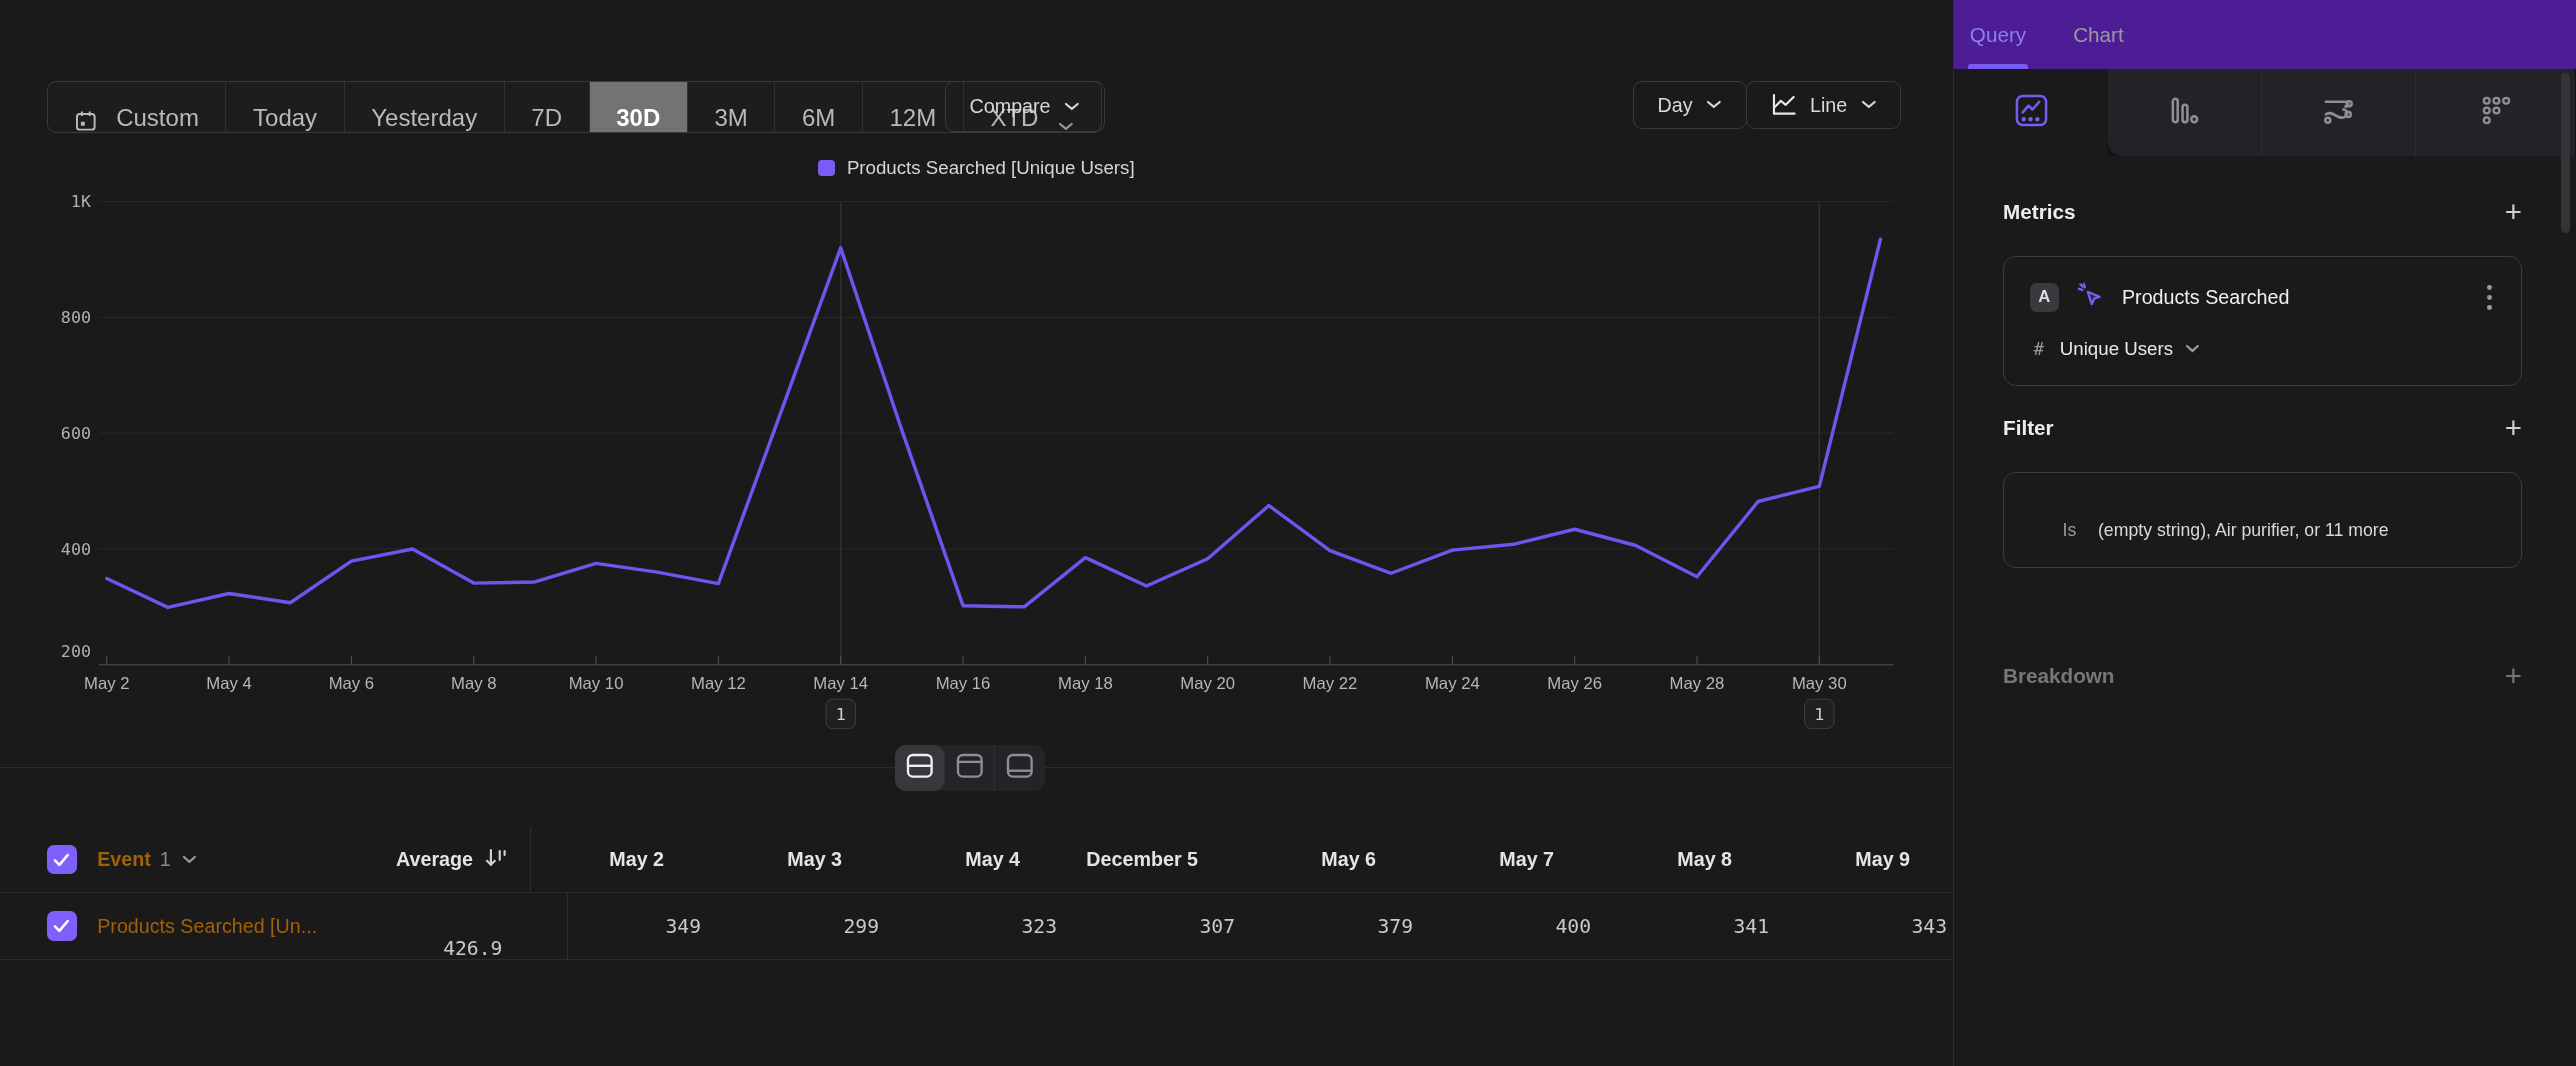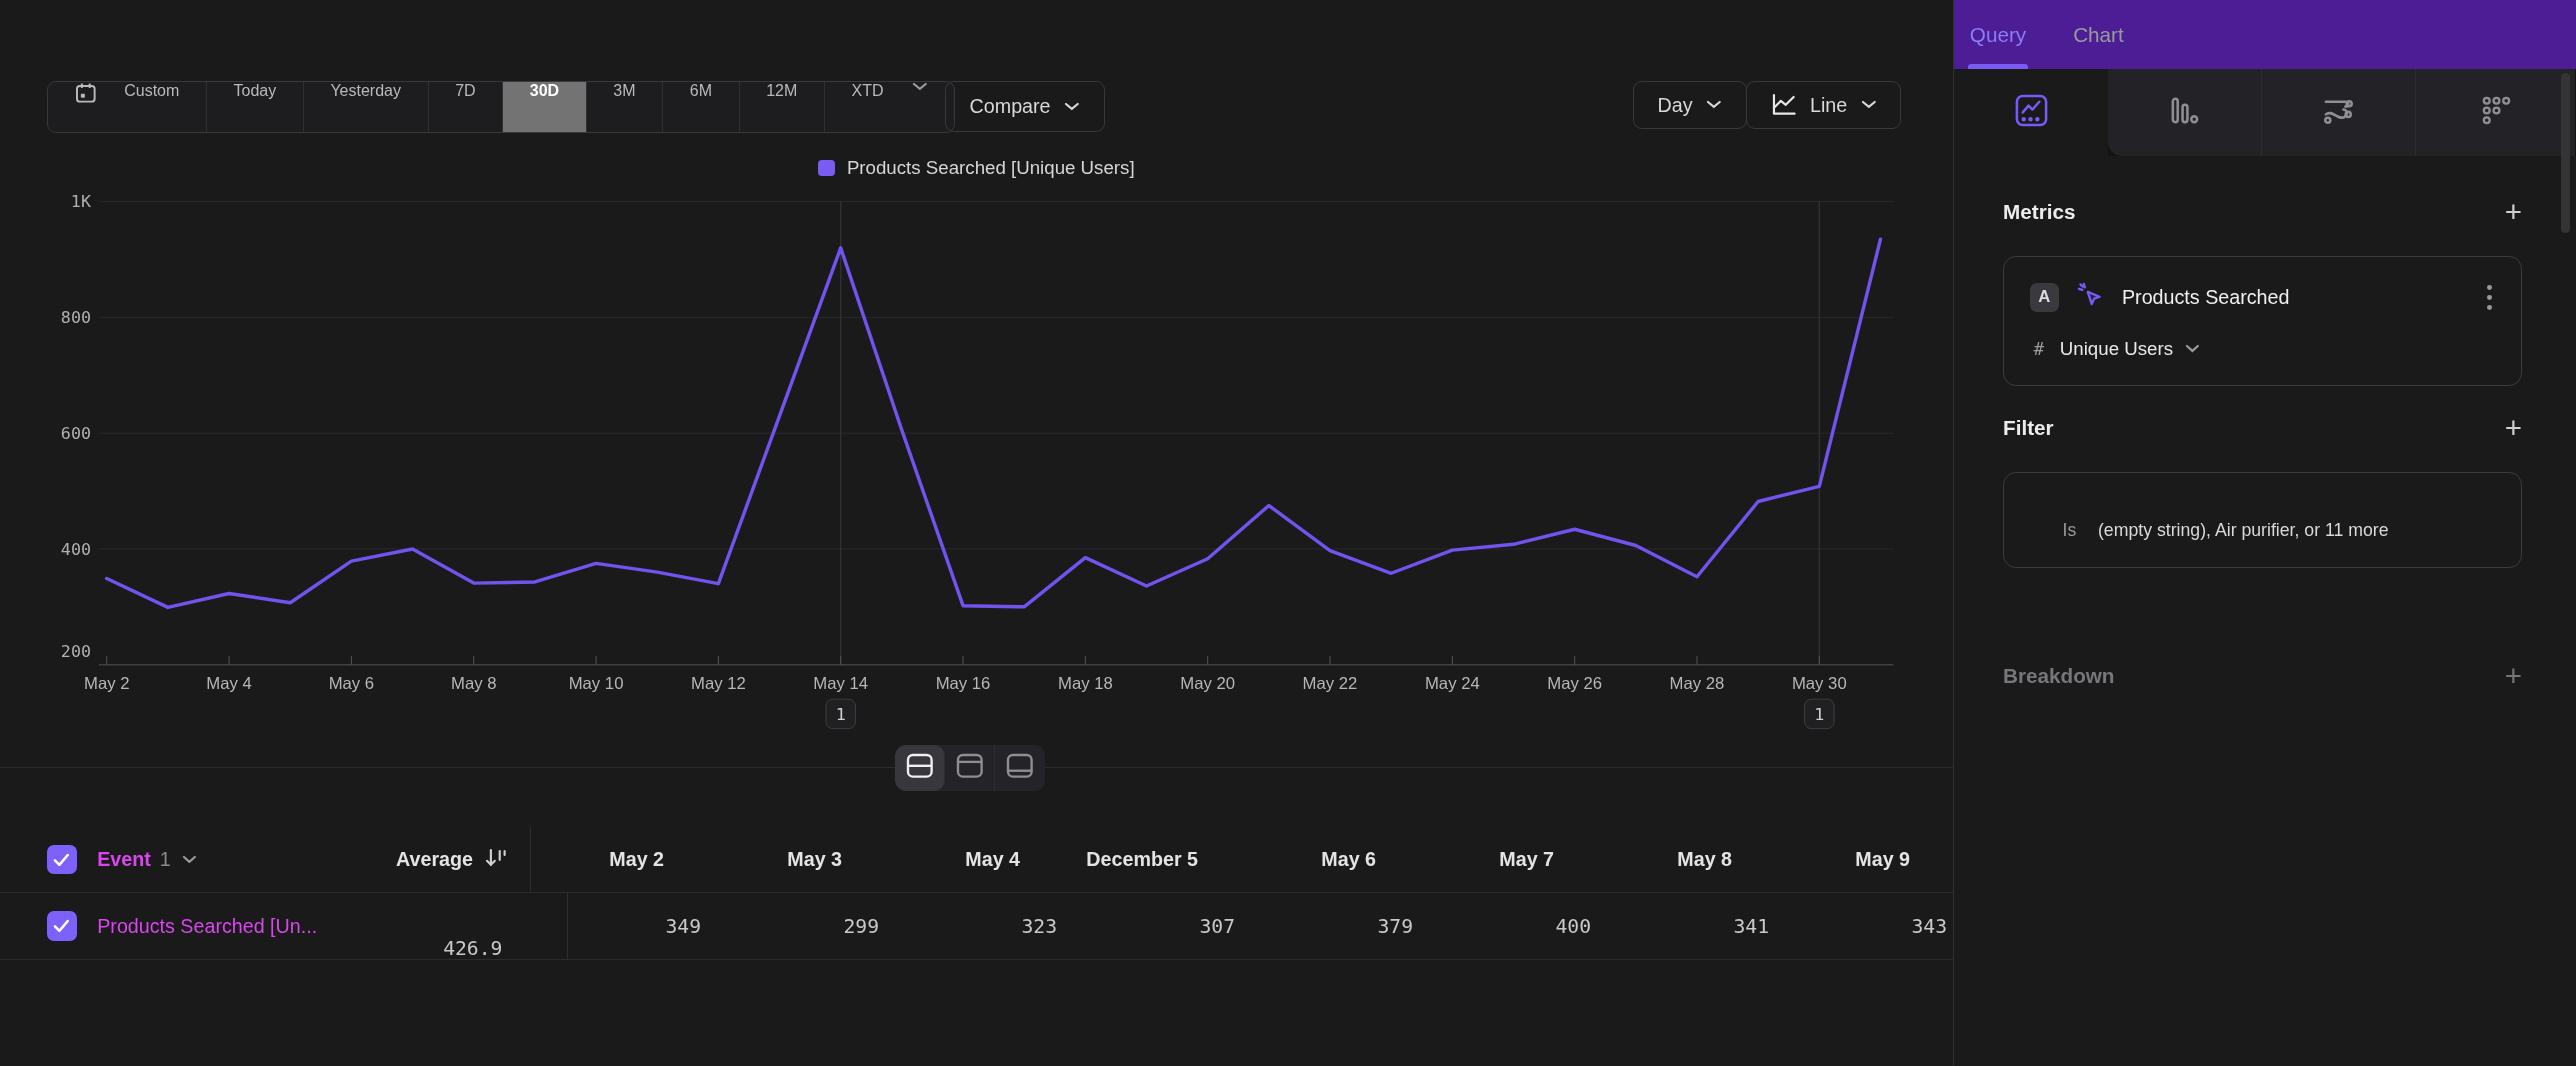--- a/index.html
+++ b/index.html
@@ -6,21 +6,21 @@
   html,body { width:2576px; height:1067px; overflow:hidden; background:#1a1a1b;
     font-family:"Liberation Sans", sans-serif; color:#ececee; }
   #stage { position:relative; width:2576px; height:1067px; background:#1a1a1b; }
 
   
   #main { position:absolute; left:0; top:0; width:1953px; height:1067px; }
 
   
   .seg-control { position:absolute; left:47px; top:81px; height:52px; display:flex;
     border:1px solid #39393d; border-radius:8.9px; overflow:hidden; background:#1d1d1f; }
-  .seg-btn { display:flex; align-items:flex-start; gap:28px; padding:0 26.6px; font-size:16px;
+  .seg-btn { display:flex; align-items:flex-end; gap:20px; padding:0 26.6px; font-size:24px;
     color:#b9b9bc; border-right:1px solid #303034; cursor:pointer; white-space:nowrap; }
   .seg-btn:last-child { border-right:none; }
   .seg-btn.active { background:#737373; color:#ffffff; font-weight:bold; }
   .pill-btn { position:absolute; height:51px; display:flex; align-items:center; gap:13.8px;
     padding:0 23.6px; border:1px solid #39393d; border-radius:8.9px; font-size:19.7px;
     color:#d9d9db; cursor:pointer; background:transparent; }
   .chev { width:15.7px; height:9.8px; display:inline-block; }
   .chev svg, .icon-svg svg { display:block; }
 
   
@@ -45,21 +45,21 @@
   #table { position:absolute; left:0; top:827px; width:1953px; }
   .t-row { display:flex; align-items:center; height:65px; }
   .t-row.data { height:68px; border-top:1px solid #2c2c2f; border-bottom:1px solid #2c2c2f;gap:37px; }
   .t-left { width:530px; display:flex; align-items:center; padding-left:47px; flex:none; }
   .t-cols { display:flex; flex:1; height:100%; align-items:center; border-left:1px solid #2e2e31; }
   .t-col { width:178px; text-align:right; padding-right:45px; flex:none; }
   .t-col.hdr { font-size:19.7px; font-weight:bold; color:#e4e4e6; }
   .t-col.val { font-size:19.7px; color:#c9c9cc; font-family:"DejaVu Sans Mono", monospace; }
   .cbx { width:29.5px; height:29.5px; border-radius:6.9px; display:flex; align-items:center;
     justify-content:center; flex:none; cursor:pointer; }
-  .ev-name { font-size:19.7px; color:#d946ef; margin-left:20.7px; }
+  .ev-name { font-size:19.7px; color:#a16207; margin-left:20.7px; }
   .ev-count { font-size:19.7px; color:#8a8a8e; margin-left:8.9px; }
   .avg-cell { margin-left:auto; display:flex; align-items:center; gap:11.8px; padding-right:23.6px; }
   .avg-lbl { font-size:19.7px; font-weight:bold; color:#e4e4e6; }
   .avg-val { font-size:19.7px; color:#c9c9cc; font-family:"DejaVu Sans Mono", monospace;
     margin-left:auto; padding-right:27.6px;margin-top:44px; }
   .trunc { max-width:264px; overflow:hidden; white-space:nowrap; }
 
   
   #sidebar { position:absolute; left:1953px; top:0; width:623px; height:1067px;
     background:#1a1a1b; border-left:1px solid #303033; }

